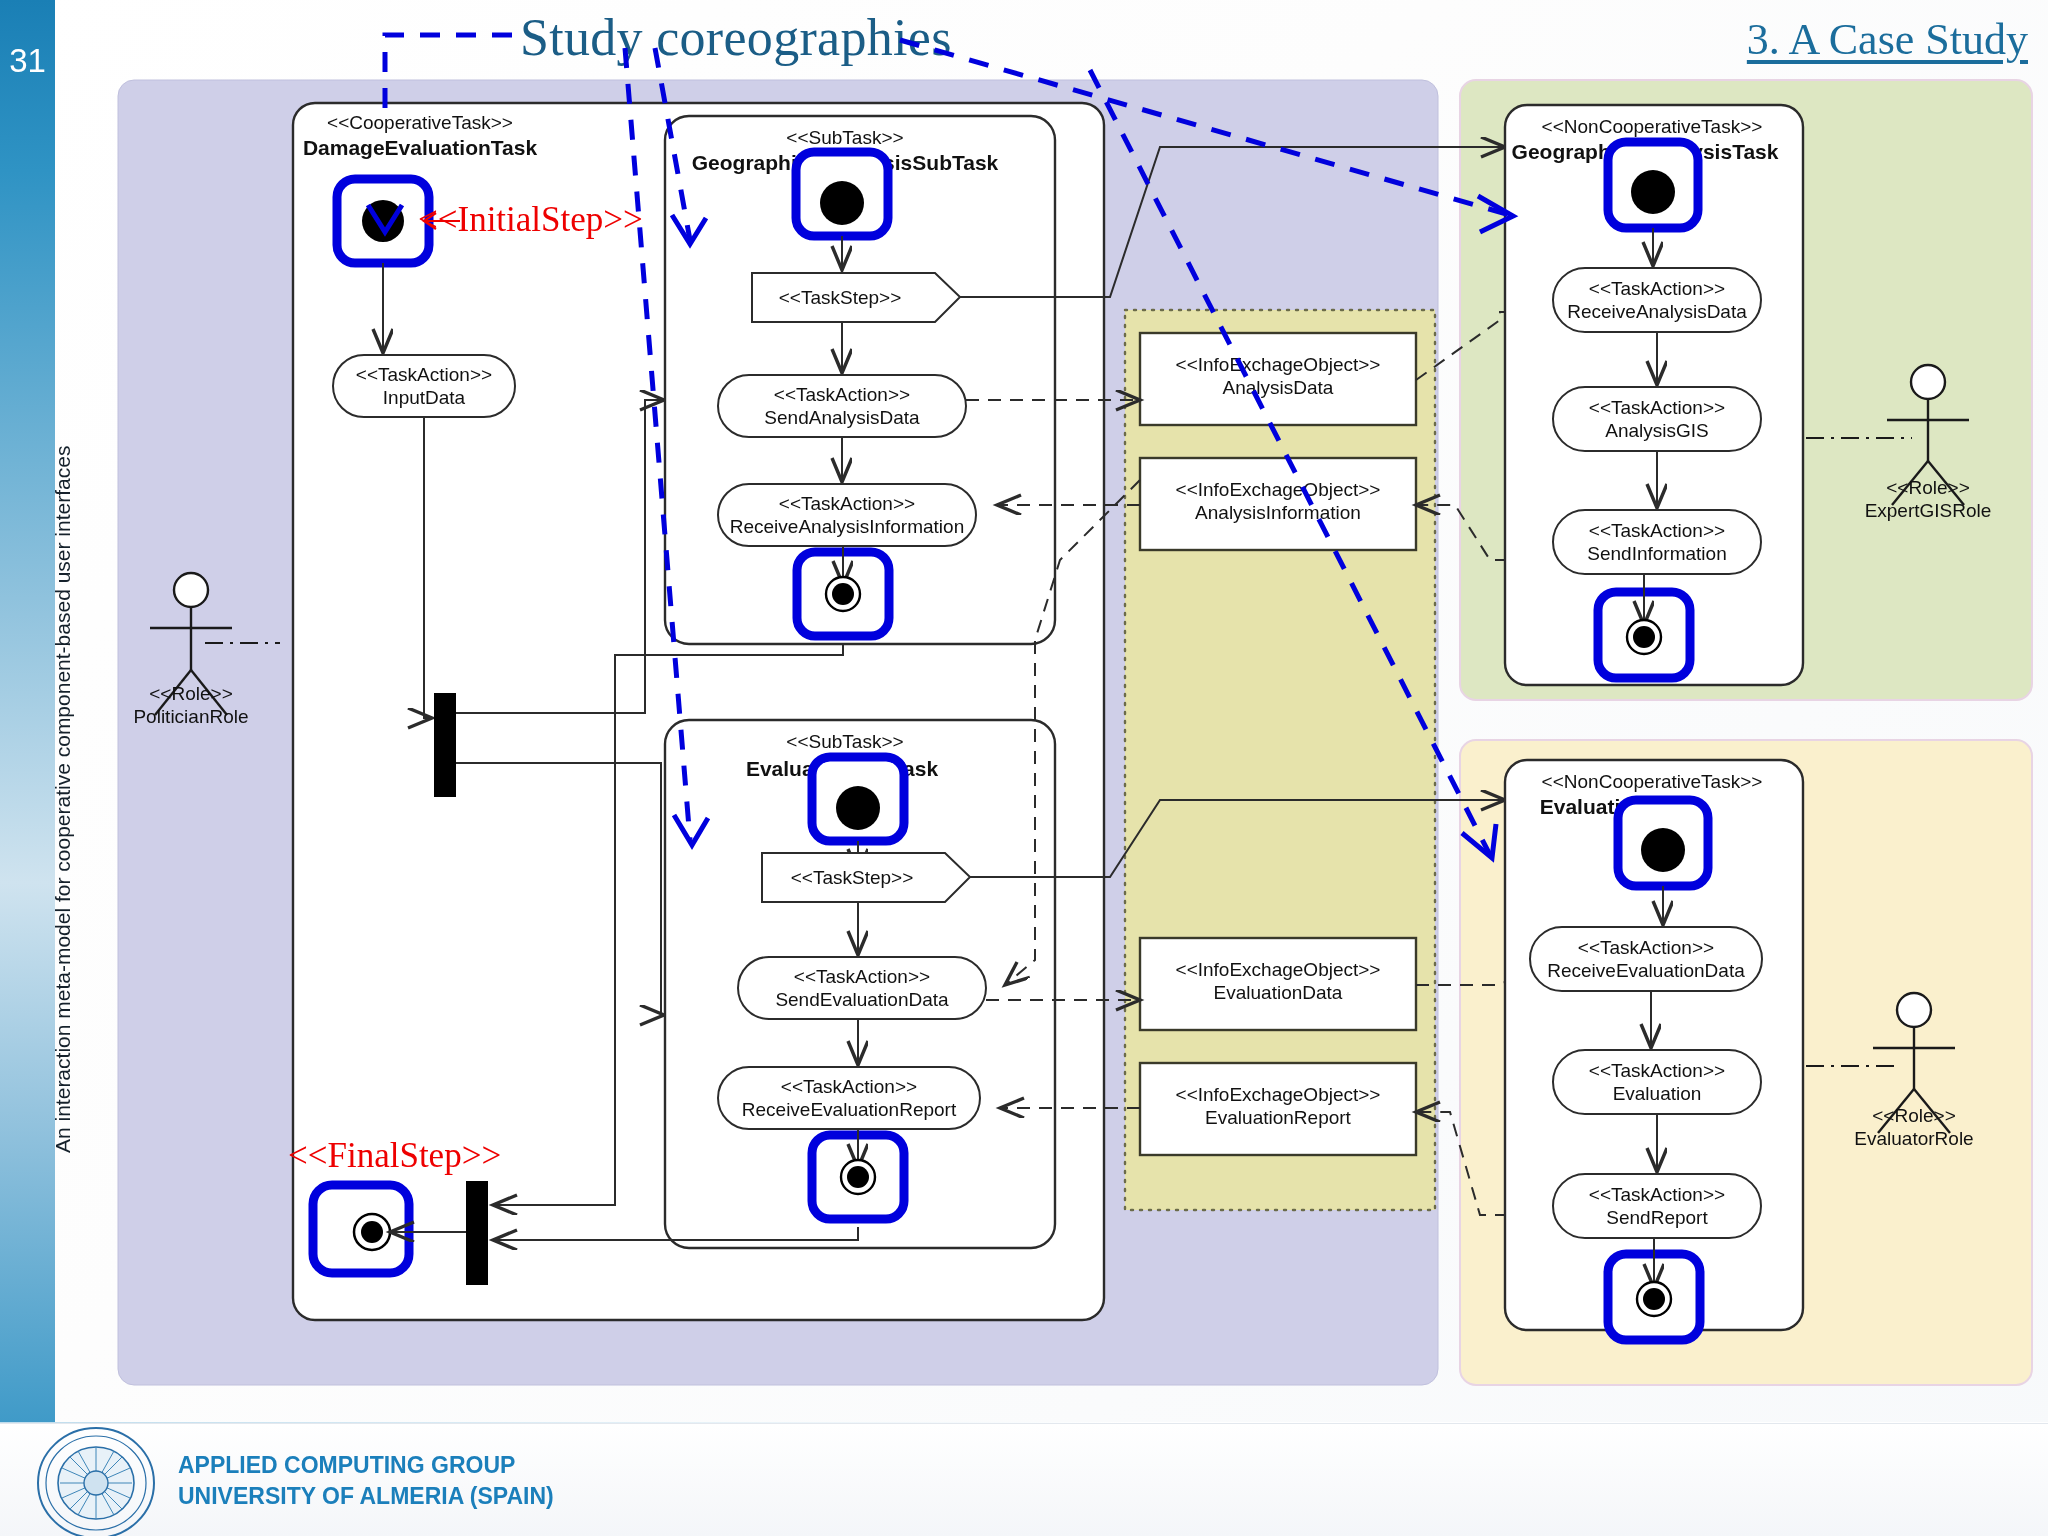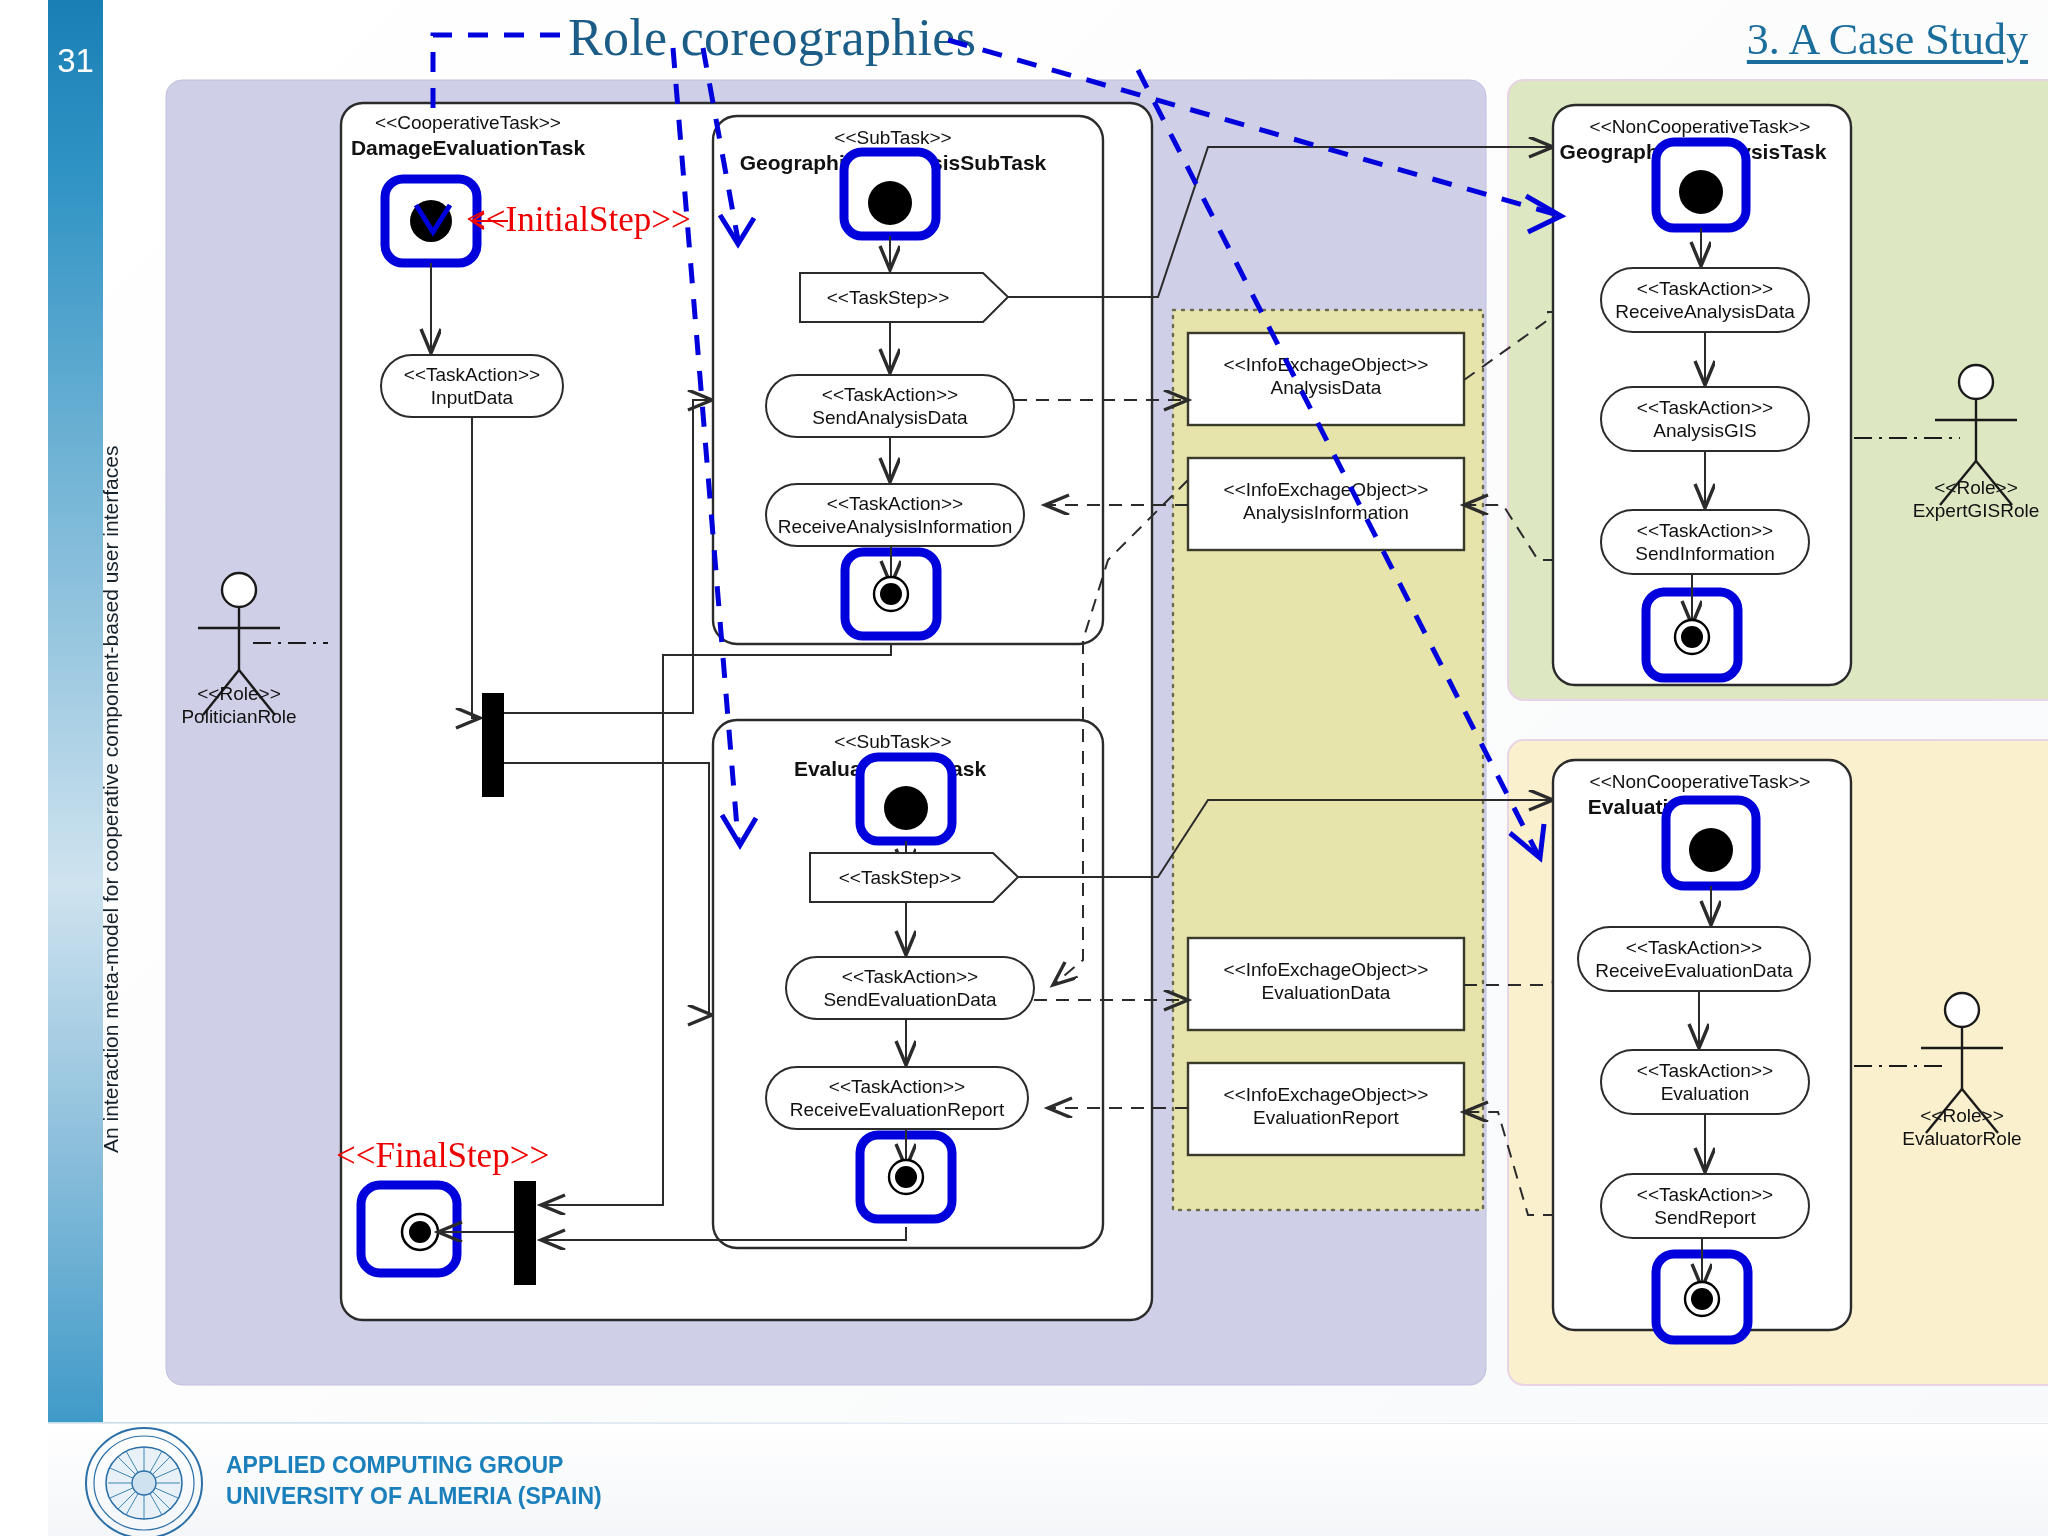--- a/index.html
+++ b/index.html
@@ -2,21 +2,21 @@
 <html><head>
 <meta charset="utf-8">
 <style>
   html,body{margin:0;padding:0;}
   body{
     width:2048px;height:1536px;overflow:hidden;position:relative;
     background:#ffffff;
     font-family:"Liberation Sans", sans-serif;
   }
   #slide{position:absolute;inset:0;
-    background:linear-gradient(135deg,#ffffff 0%,#fdfdfd 40%,#f7f9fb 100%);margin-left:48px;}
+    background:linear-gradient(135deg,#ffffff 0%,#fdfdfd 40%,#f7f9fb 100%);}
 
   
   #leftband{position:absolute;left:0;top:0;width:55px;height:1424px;
     background:linear-gradient(180deg,#1a7fb5 0%,#2f93c4 12%,#8fc2dd 42%,#cfe3ef 62%,#8ec0dc 80%,#3f9ac8 100%);}
   #slidenum{position:absolute;left:0;top:42px;width:55px;text-align:center;
     color:#ffffff;font-size:33px;font-family:"Liberation Sans",sans-serif;}
   #vtext{position:absolute;left:-347px;top:731px;width:820px;
     transform:rotate(-90deg);transform-origin:center center;
     font-size:21px;color:#15212b;white-space:nowrap;text-align:left;}
 
@@ -48,21 +48,21 @@
 </style>
 </head>
 <body>
 
 <div id="slide">
 
   <div id="leftband"></div>
   <div id="slidenum">31</div>
   <div id="vtext">An interaction meta-model for cooperative component-based user interfaces</div>
 
-  <div id="maintitle">Role coreographies</div>
+  <div id="maintitle">Study coreographies</div>
   <div id="sectiontitle">3. A Case Study</div>
 
   <div id="canvas">
   <svg width="2048" height="1424" viewBox="0 0 2048 1424" xmlns="http://www.w3.org/2000/svg">
     <defs>
       <marker id="ah" markerWidth="16" markerHeight="16" refX="13" refY="5" orient="auto">
         <path d="M1,0 L13,5 L1,10" fill="none" stroke="#2b2b2b" stroke-width="1.7"></path>
       </marker>
       <marker id="ahb" markerWidth="18" markerHeight="18" refX="13" refY="6" orient="auto">
         <path d="M1,0 L14,6 L1,12" fill="none" stroke="#0000dd" stroke-width="4"></path>

